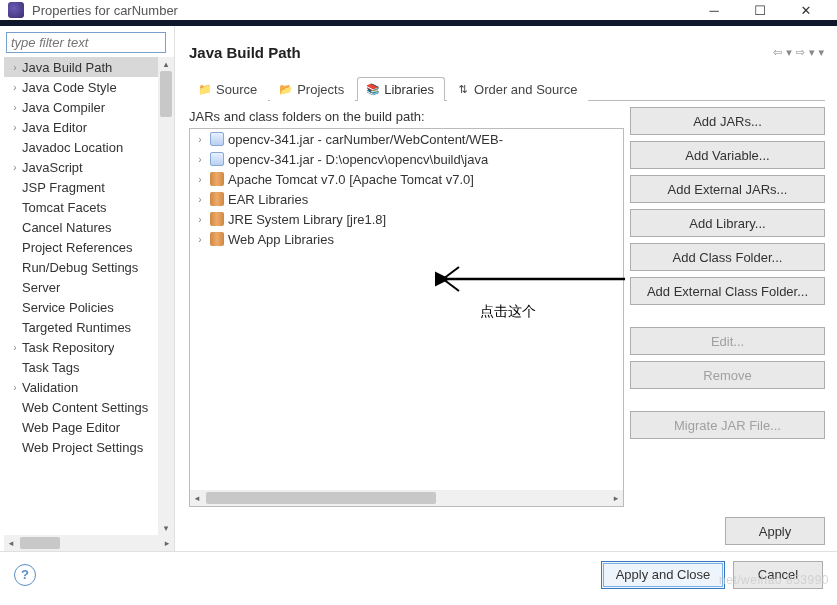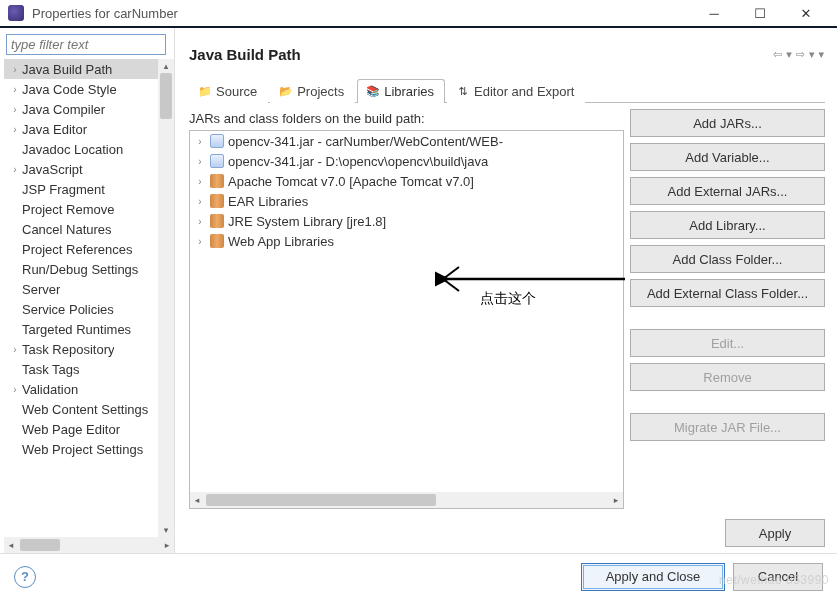--- a/index.html
+++ b/index.html
@@ -1,18 +1,18 @@
 <!DOCTYPE html>
 <html><head>
 <meta charset="utf-8">
 <style>
 * { box-sizing: border-box; font-family: "Segoe UI", Tahoma, sans-serif; font-size: 13px; }
 body { margin: 0; background: #fff; width: 837px; height: 605px; overflow: hidden; color: #333; }
 
-.titlebar { height: 28px; display: flex; align-items: center; padding: 0 8px; background: #fff; border-bottom: 2px solid #0f172a; }
+.titlebar { height: 16px; display: flex; align-items: center; padding: 10px 8px; background: #fff; border-bottom: 6px solid #0f172a; }
 .titlebar .eclipse-icon { width: 16px; height: 16px; background: radial-gradient(circle at 6px 6px, #6b5bb5, #3a2d6e); border-radius: 3px; margin-right: 8px; }
 .titlebar .title { flex: 1; color: #555; }
 .titlebar .winbtn { width: 46px; height: 30px; display: flex; align-items: center; justify-content: center; color: #333; }
 
 .main { display: flex; height: 525px; }
 
 .left-pane { width: 175px; border-right: 1px solid #e0e0e0; display: flex; flex-direction: column; padding: 4px 0 0 4px; }
 .filter-input { margin: 2px 22px 4px 2px; padding: 2px 4px; border: 1px solid #7a9fcc; width: 160px; font-style: italic; color: #888; }
 .tree-area { flex: 1; overflow: hidden; position: relative; display: flex; }
 .tree-list { flex: 1; overflow: hidden; }
@@ -58,26 +58,26 @@
 
 .btn-col { width: 195px; display: flex; flex-direction: column; gap: 6px; }
 .btn { height: 28px; border: 1px solid #adadad; background: #e9e9e9; display: flex; align-items: center; justify-content: center; padding: 0 6px; }
 .btn.disabled { color: #a0a0a0; }
 .spacer { height: 10px; }
 
 .apply-row { display: flex; justify-content: flex-end; margin-top: 10px; }
 
 .annotation { position: absolute; pointer-events: none; }
 .arrow-svg { position: absolute; left: 435px; top: 265px; width: 200px; height: 50px; }
-.anno-text { position: absolute; left: 480px; top: 290px; font-size: 14px; font-weight: 500; color: #000; }
+.anno-text { position: absolute; left: 480px; top: 303px; font-size: 14px; font-weight: 500; color: #000; }
 
 .footer { height: 46px; border-top: 1px solid #e0e0e0; display: flex; align-items: center; justify-content: space-between; padding: 0 14px; }
 .help-icon { width: 22px; height: 22px; border: 1.5px solid #5a8fc7; border-radius: 50%; display: flex; align-items: center; justify-content: center; color: #5a8fc7; font-weight: 700; }
 .footer-btns { display: flex; gap: 8px; }
-.footer .btn { width: 144px; }
+.footer .btn { width: 124px; }
 .footer .btn.default { border: 1px solid #3a78c0; outline: 1px solid #7ab0e8; outline-offset: -3px; background: #eef4fb; }
 
 .watermark { position: absolute; right: 8px; bottom: 18px; color: rgba(200,200,200,0.7); font-size: 12px; letter-spacing: 0.5px; pointer-events: none; }
 </style>
 </head>
 <body>
 
 <div class="titlebar">
   <div class="eclipse-icon"></div>
   <div class="title">Properties for carNumber</div>
@@ -114,21 +114,21 @@
           <div class="tree-item">
             <span class="expander">›</span>
             <span class="label">JavaScript</span>
           </div>
           <div class="tree-item">
             <span class="expander"></span>
             <span class="label">JSP Fragment</span>
           </div>
           <div class="tree-item">
             <span class="expander"></span>
-            <span class="label">Project Remove</span>
+            <span class="label">Tomcat Facets</span>
           </div>
           <div class="tree-item">
             <span class="expander"></span>
             <span class="label">Cancel Natures</span>
           </div>
           <div class="tree-item">
             <span class="expander"></span>
             <span class="label">Project References</span>
           </div>
           <div class="tree-item">
@@ -206,21 +206,21 @@
         <div class="tab">
           <span class="ticon">📂</span>
           <span>Projects</span>
         </div>
         <div class="tab active">
           <span class="ticon">📚</span>
           <span>Libraries</span>
         </div>
         <div class="tab">
           <span class="ticon">⇅</span>
-          <span>Editor and Export</span>
+          <span>Order and Source</span>
         </div>
       </div>
 
     <div class="body-area">
       <div class="list-col">
         <div class="list-label">JARs and class folders on the build path:</div>
         <div class="jar-box">
           <div class="jar-list" id="jar-list">
               <div class="jar-item">
                 <span class="exp">›</span>

